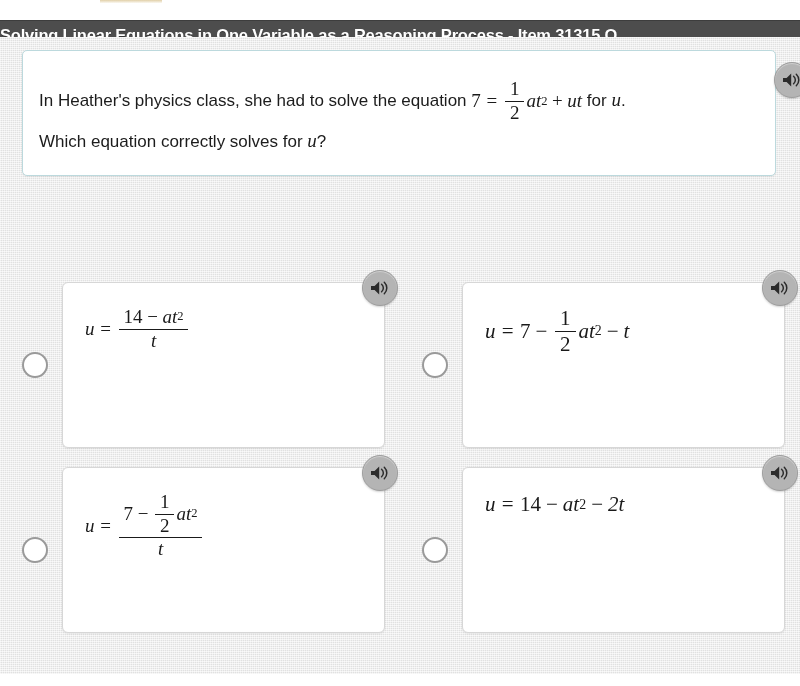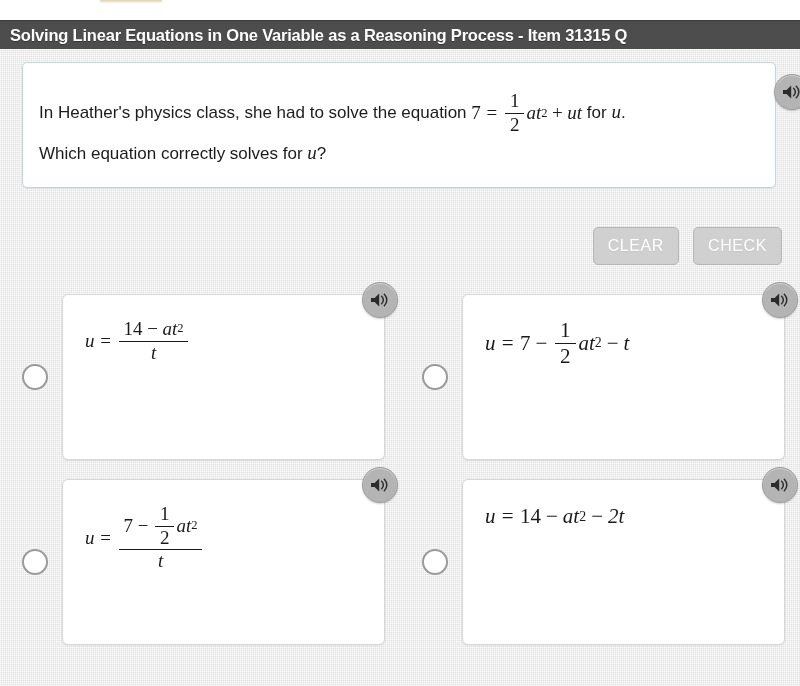--- a/index.html
+++ b/index.html
@@ -53,28 +53,27 @@
     color: #ffffff;
     display: flex;
     align-items: center;
     overflow: hidden;
     white-space: nowrap;
   }
   .title-text {
     font-size: 16.5px;
     font-weight: bold;
     letter-spacing: -0.2px;
-    padding-left: 10px;
     text-shadow: 0 1px 0 rgba(0,0,0,.35);
   }
 
   
   .body-area {
     position: absolute;
-    left: 0; top: 49px;
+    left: 0; top: 37px;
     width: 800px;
     height: 637px;
     background-color: #e9e9e9;
     background-image:
       repeating-linear-gradient(0deg, rgba(255,255,255,.55) 0px, rgba(255,255,255,.55) 1px, rgba(0,0,0,.018) 1px, rgba(0,0,0,.018) 2px),
       repeating-linear-gradient(90deg, rgba(255,255,255,.5) 0px, rgba(255,255,255,.5) 1px, rgba(0,0,0,.02) 1px, rgba(0,0,0,.02) 2px);
   }
 
   
   .stem-box {
@@ -280,24 +279,20 @@
         <span>
           <svg width="20" height="16" viewBox="0 0 20 16" aria-hidden="true">
             <path d="M1 6 H4.6 L9.2 1.6 V14.4 L4.6 10 H1 Z" fill="#2b2b2b"></path>
             <path d="M11.6 4.2 A5 5 0 0 1 11.6 11.8" stroke="#2b2b2b" stroke-width="1.5" fill="none" stroke-linecap="round"></path>
             <path d="M14.3 2.2 A8 8 0 0 1 14.3 13.8" stroke="#2b2b2b" stroke-width="1.5" fill="none" stroke-linecap="round"></path>
           </svg>
         </span>
       </div>
     </div>
 
-    <div class="actions">
-      <button class="action-btn">CLEAR</button>
-      <button class="action-btn">CHECK</button>
-    </div>
 
     <div class="options">
 
       <div class="opt-row">
 
         <div class="opt-cell">
           <div class="radio"></div>
           <div class="opt-card">
             <div class="opt-math math opt-math-frac mrow">
               <span>u</span>

